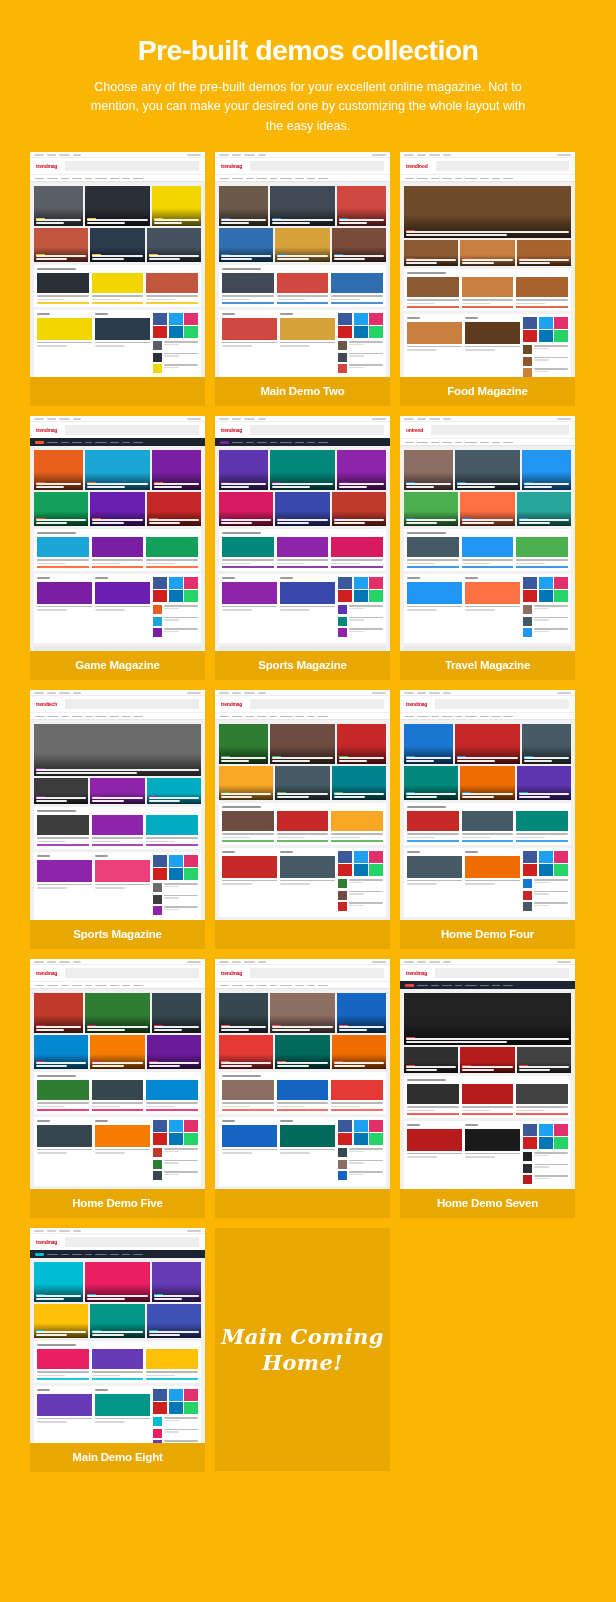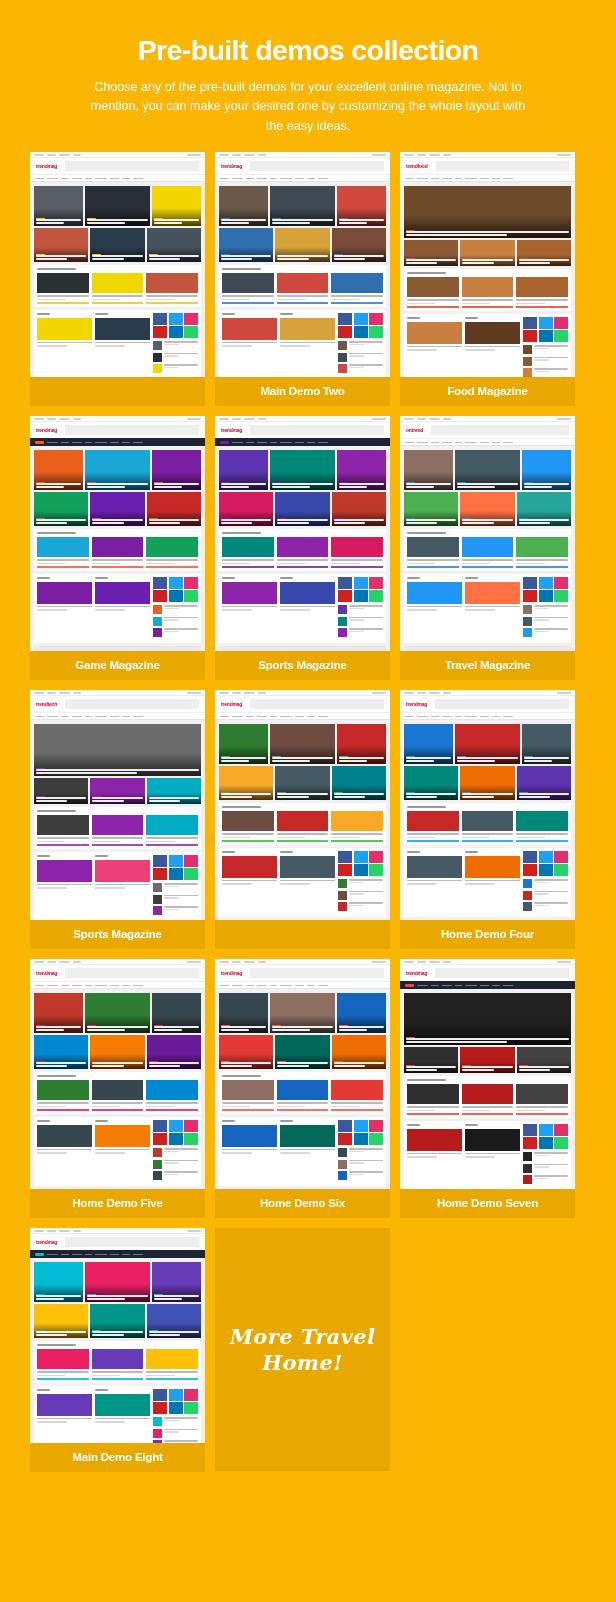--- a/index.html
+++ b/index.html
@@ -1817,21 +1817,20 @@
                         </div>
                       </div>
                     </div>
                   </div>
                 </div>
               </div>
               <div class="m-band"></div>
             </div>
           </div>
         </div>
-        <div class="label">Home Demo Six</div>
       </div>
       <div class="card">
         <div class="shot" style="height: 230px;">
           <div class="mock">
             <div class="m-topbar">
               <i style="width: 10px;"></i>
               <i style="width: 9px;"></i>
               <i style="width: 11px;"></i>
               <i style="width: 8px;"></i>
               <div style="flex: 1 1 0%;"></div>
@@ -2116,17 +2115,17 @@
                     </div>
                   </div>
                 </div>
               </div>
             </div>
           </div>
         </div>
         <div class="label">Main Demo Eight</div>
       </div>
       <div class="soon" style="height: 243px;">
-        <span><span>More Travel</span><br><span>Home!</span></span>
+        <span><span>Main Coming</span><br><span>Home!</span></span>
       </div>
     </div>
 
 </div>
 
 </body></html>

